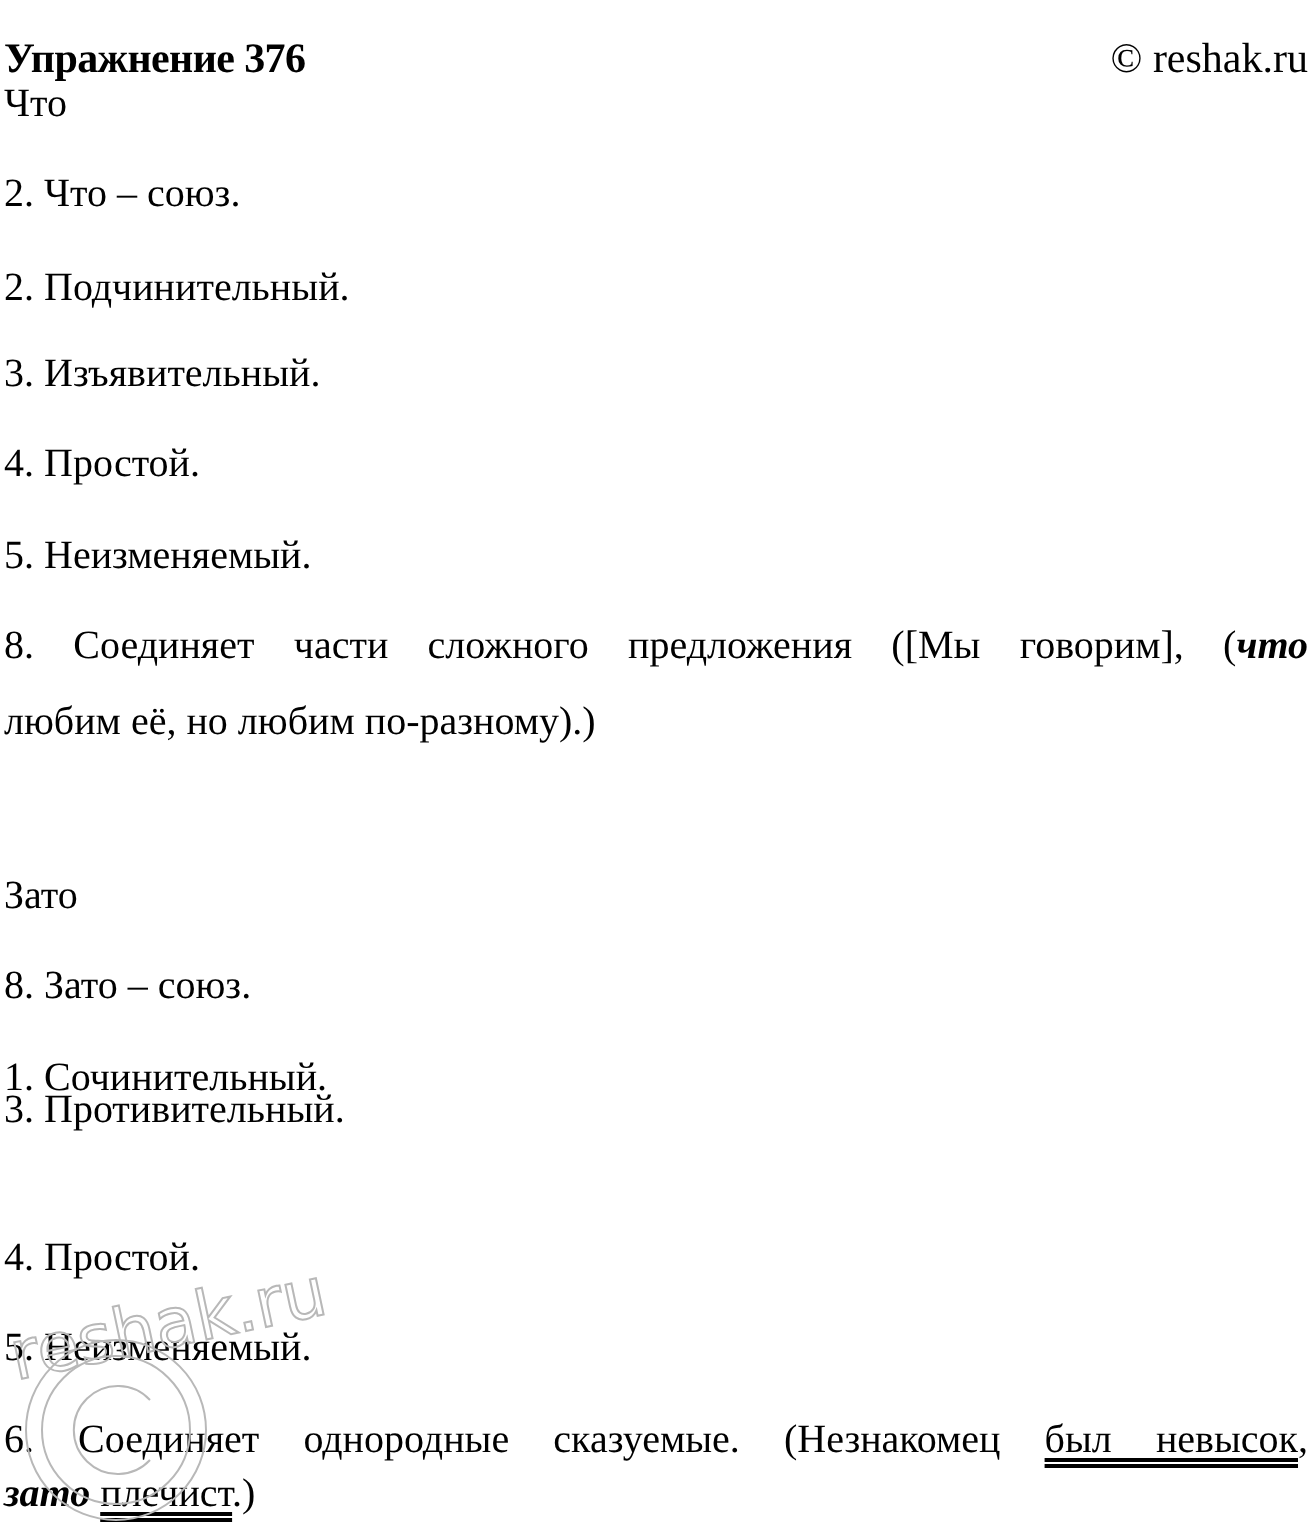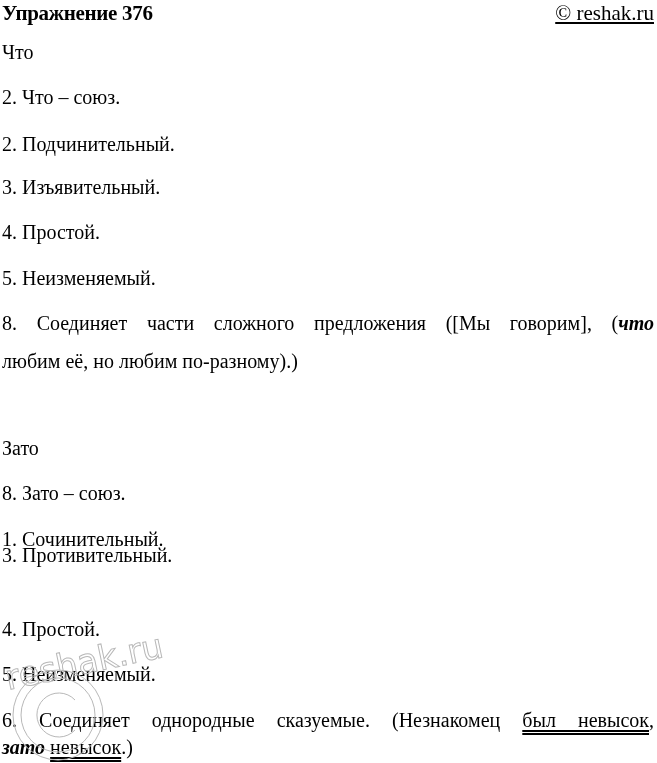--- a/index.html
+++ b/index.html
@@ -1,20 +1,20 @@
 <!DOCTYPE html>
 <html><head>
 <meta charset="utf-8">
 <style>
   html, body { margin:0; padding:0; background:#fff; }
   body { width:657px; height:763px; position:relative; overflow:hidden;
          font-family:"Liberation Serif", serif; color:#000; font-size:20px; }
-  .header { position:absolute; top:0; left:0; right:0; height:30px; }
+  .header { position:absolute; top:16px; left:0; right:0; height:30px; }
   .title { position:absolute; left:2px; top:1px; font-weight:bold; font-size:21px; letter-spacing:-0.3px; }
-  .copy { position:absolute; right:3px; top:1px; font-size:21px;text-decoration:underline; }
+  .copy { position:absolute; right:3px; top:1px; font-size:21px; }
   .line { position:absolute; left:2px; white-space:nowrap; }
   .justify { position:absolute; left:2px; width:652px; text-align:justify; text-align-last:justify; white-space:normal; }
   .bi { font-weight:bold; font-style:italic; }
   .dbl { text-decoration:underline double; text-underline-offset:3px; }
   .wm { position:absolute; pointer-events:none; }
 </style>
 </head>
 <body>
 
 <div class="header">
@@ -31,21 +31,21 @@
 <div class="justify" style="top:312px"><span>8. Соединяет части сложного предложения ([Мы говорим], (</span><span class="bi">что</span></div>
 <div class="line" style="top:350px">любим её, но любим по-разному).)</div>
 
 <div class="line" style="top:437px">Зато</div>
 <div class="line" style="top:482px">8. Зато – союз.</div>
 <div class="line" style="top:528px">1. Сочинительный.</div>
 <div class="line" style="top:544px">3. Противительный.</div>
 <div class="line" style="top:618px">4. Простой.</div>
 <div class="line" style="top:663px">5. Неизменяемый.</div>
 <div class="justify" style="top:709px"><span>6. Соединяет однородные сказуемые. (Незнакомец </span><span class="dbl">был невысок</span><span>,</span></div>
-<div class="line" style="top:736px"><span class="bi">зато</span><span style="white-space:pre"> </span><span class="dbl">невысок</span><span>.)</span></div>
+<div class="line" style="top:736px"><span class="bi">зато</span><span style="white-space:pre"> </span><span class="dbl">плечист</span><span>.)</span></div>
 
 <svg class="wm" style="left:0;top:630px" width="200" height="133">
   <g fill="none" stroke="#b8b8b8" stroke-width="1">
     <circle cx="58" cy="85" r="45"></circle>
     <circle cx="58" cy="85" r="37"></circle>
     <path d="M75 70 A22 22 0 1 0 75 100"></path>
   </g>
   <text x="8" y="60" transform="rotate(-12 8 60)" font-family="DejaVu Sans, sans-serif" font-size="34" fill="none" stroke="#b8b8b8" stroke-width="1">reshak.ru</text>
 </svg>
 

